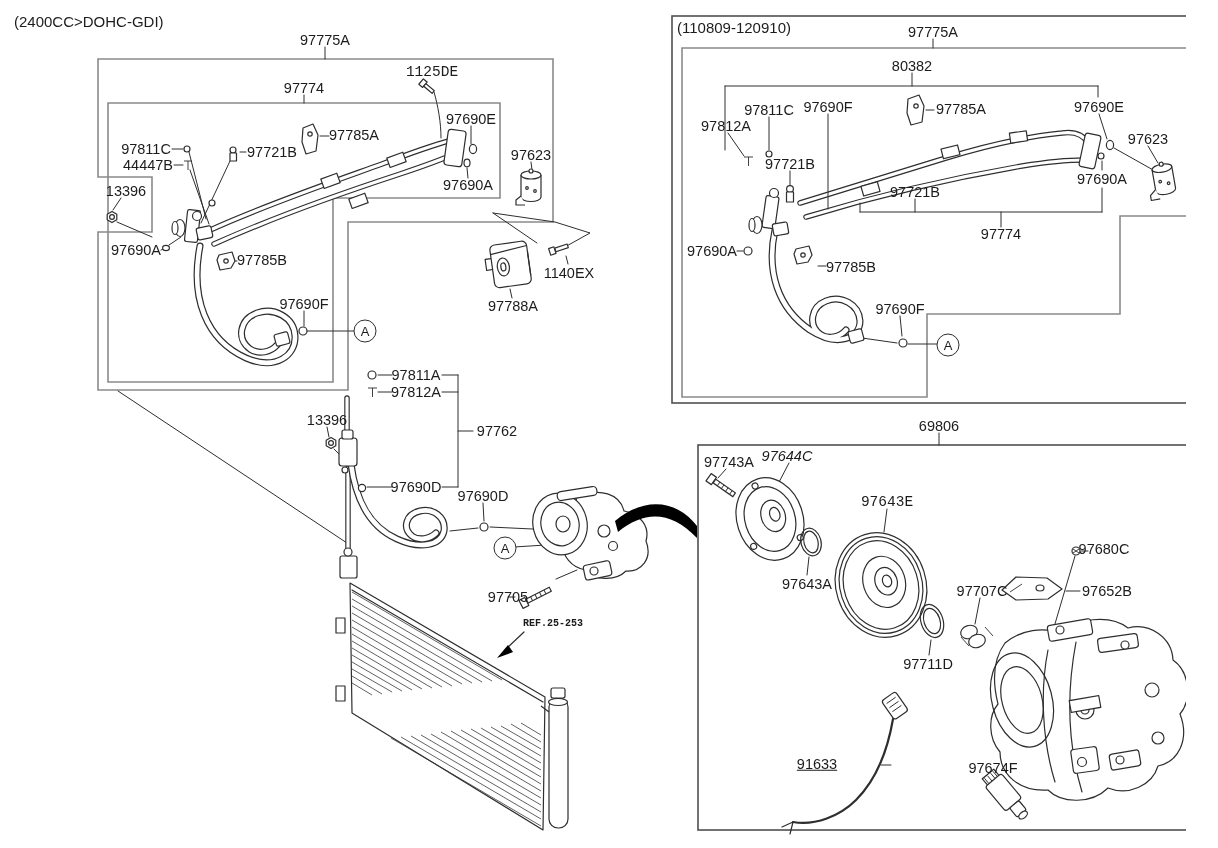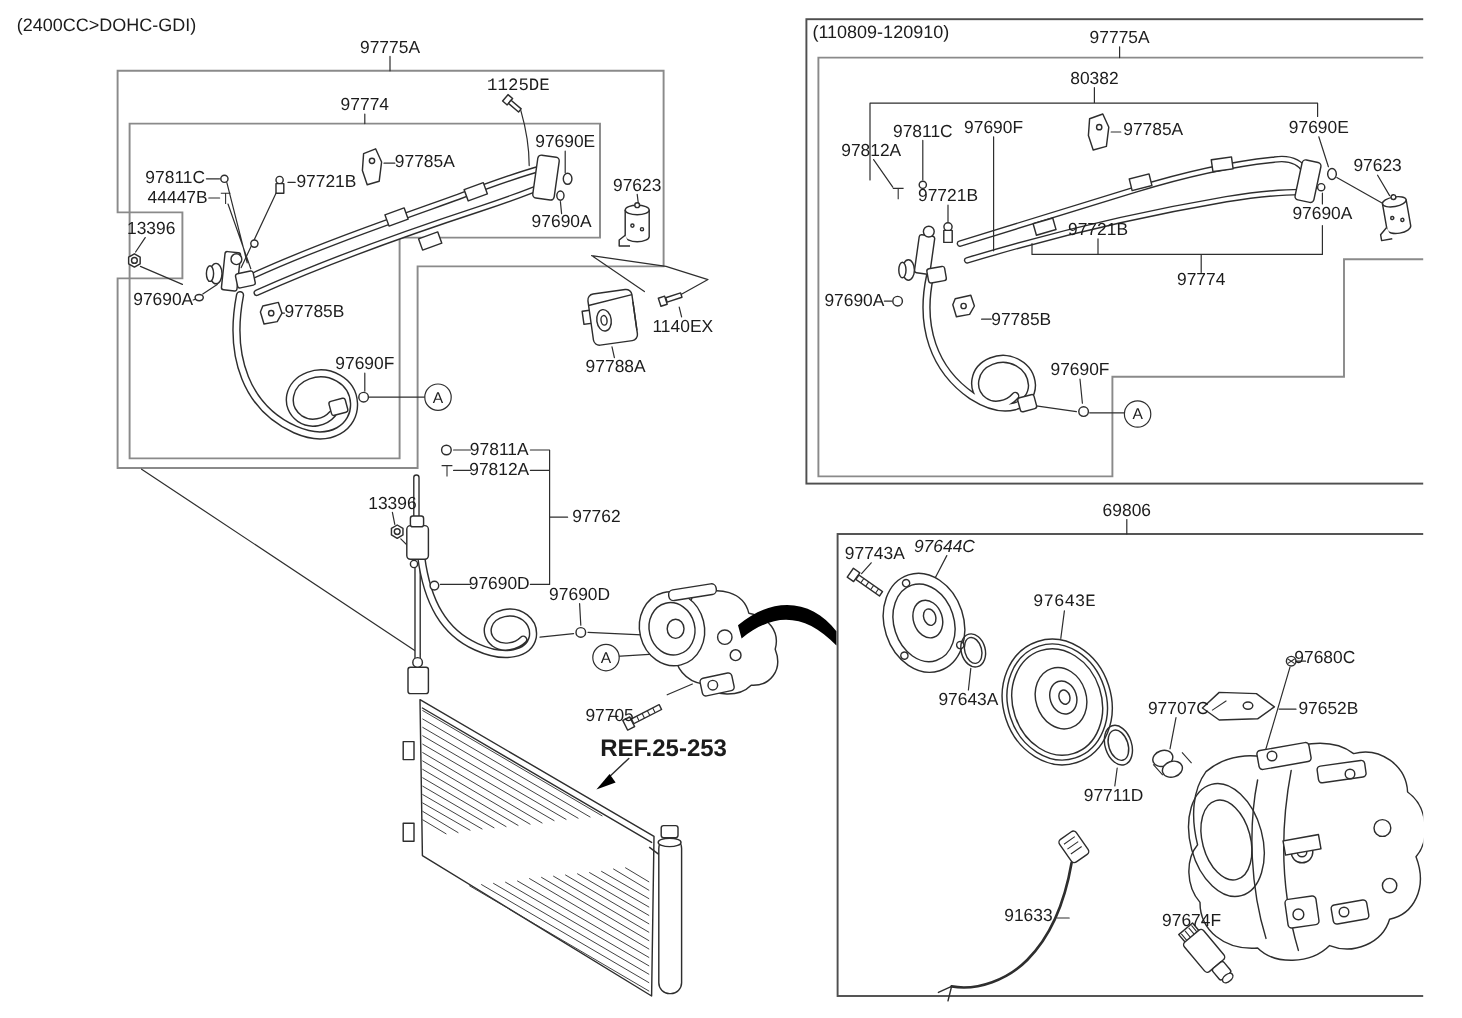--- a/index.html
+++ b/index.html
@@ -6,21 +6,21 @@
     --background:#ffffff; --line-art:#2e2e2e; --box-outline:#8a8a8a;
     --box-outline-dark:#4f4f4f; --text:#1c1c1c; --arrow-fill:#000000;
   }
   html,body{margin:0;padding:0;background:var(--background);}
   #stage{position:relative;width:1186px;height:848px;background:var(--background);
          font-family:"Liberation Sans",sans-serif;overflow:hidden;}
   #art{position:absolute;left:0;top:0;}
   .title{position:absolute;font-size:15px;color:var(--text);white-space:nowrap;}
   .plabel{position:absolute;transform:translate(-50%,-50%);font-size:14.5px;color:var(--text);
           white-space:nowrap;line-height:1;}
-  .plabel.bold{font-weight:bold;font-size:20px;}
+  .plabel.bold{font-weight:bold;font-size:10px;font-family:Liberation Mono, monospace;}
   .amark{position:absolute;width:21px;height:21px;border:1.4px solid var(--line-art);border-radius:50%;
          transform:translate(-50%,-50%);display:flex;align-items:center;justify-content:center;
          font-size:13px;color:var(--text);background:var(--background);}
   
   .ln{fill:none;stroke:var(--line-art);stroke-width:1.2;stroke-linecap:round;stroke-linejoin:round;}
   .ld{stroke-width:1;}
   .bx{fill:none;stroke:var(--box-outline);stroke-width:1.6;}
   .bx2{fill:none;stroke:var(--box-outline-dark);stroke-width:1.6;}
   .pp{fill:none;stroke:var(--line-art);stroke-width:5.5;stroke-linecap:round;}
   .ppw{fill:none;stroke:#fff;stroke-width:3.2;stroke-linecap:round;}
@@ -381,21 +381,21 @@
       <div class="plabel" style="left: 900px; top: 309px;">97690F</div>
       <div class="plabel" style="left: 939px; top: 426px;">69806</div>
       <div class="plabel" style="left: 729px; top: 462px;">97743A</div>
       <div class="plabel" style="left: 787px; top: 456px; font-style: italic;">97644C</div>
       <div class="plabel" style="left: 887px; top: 502px; font-family: Liberation Mono, monospace;">97643E</div>
       <div class="plabel" style="left: 807px; top: 584px;">97643A</div>
       <div class="plabel" style="left: 1104px; top: 549px;">97680C</div>
       <div class="plabel" style="left: 982px; top: 591px;">97707C</div>
       <div class="plabel" style="left: 1107px; top: 591px;">97652B</div>
       <div class="plabel" style="left: 928px; top: 664px;">97711D</div>
-      <div class="plabel" style="left: 857px; top: 764px;">91633</div>
+      <div class="plabel" style="left: 817px; top: 764px; text-decoration: underline;">91633</div>
       <div class="plabel" style="left: 993px; top: 768px; text-align: right;">97674F</div>
     </div>
   <div id="markers">
       <div class="amark" style="left: 365px; top: 331px;">A</div>
       <div class="amark" style="left: 505px; top: 548px;">A</div>
       <div class="amark" style="left: 948px; top: 345px;">A</div>
     </div>
 </div>
 
 </body></html>

